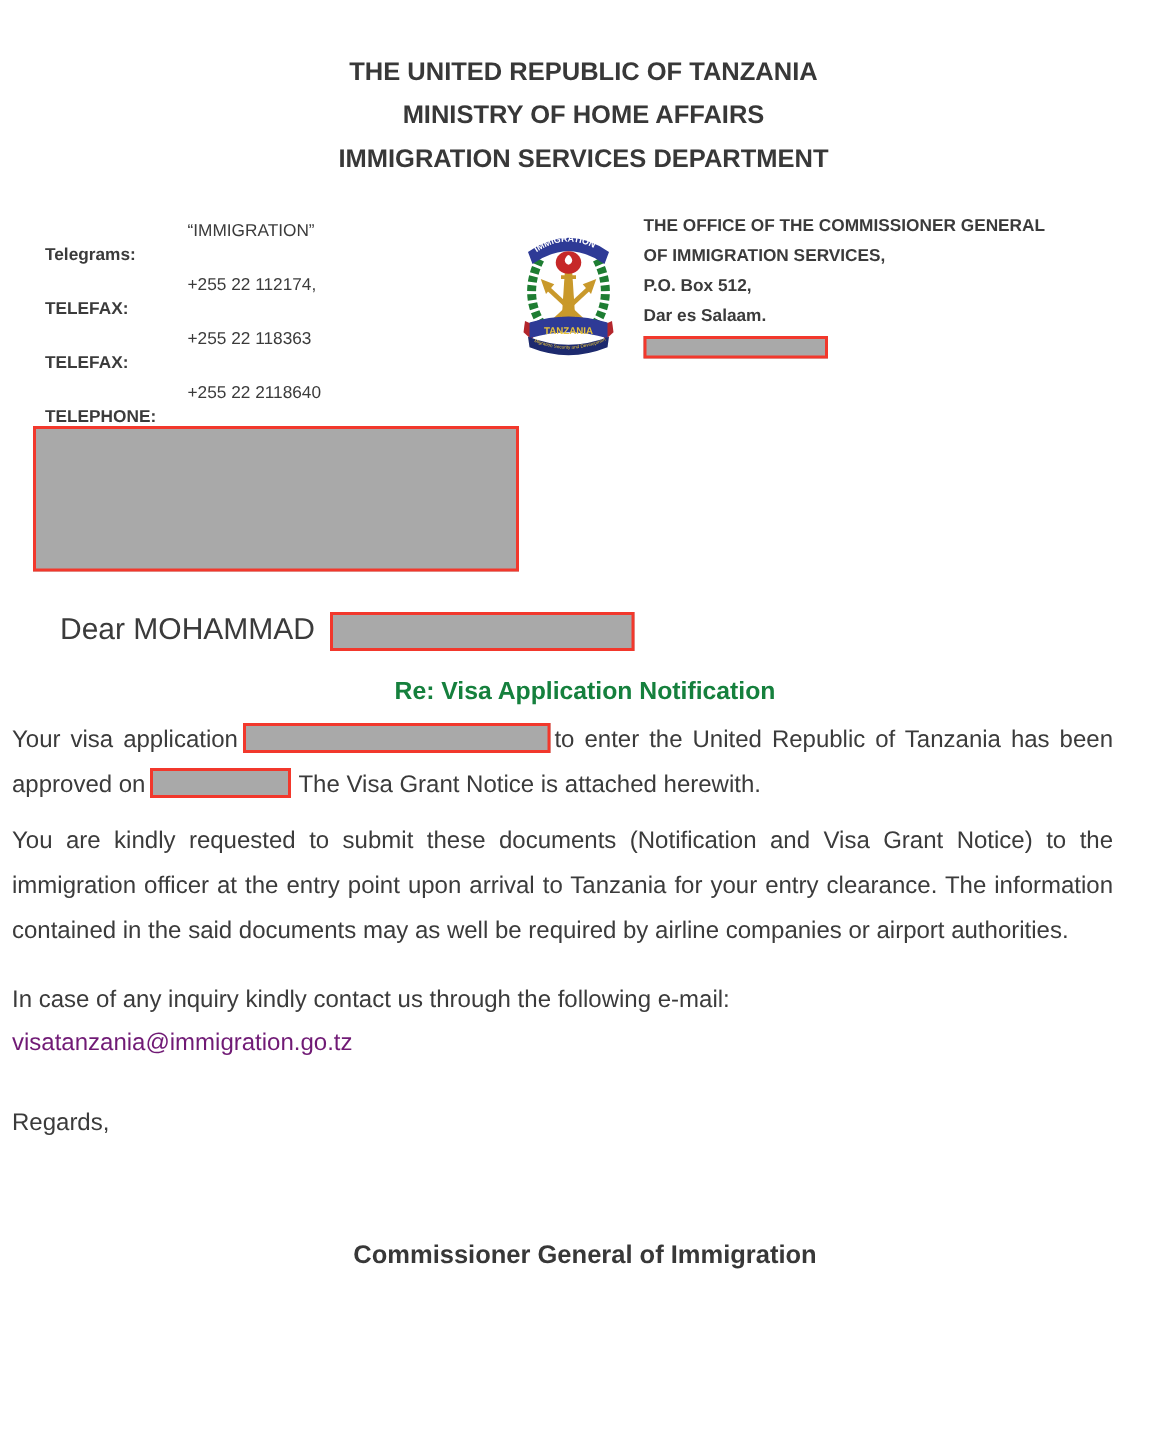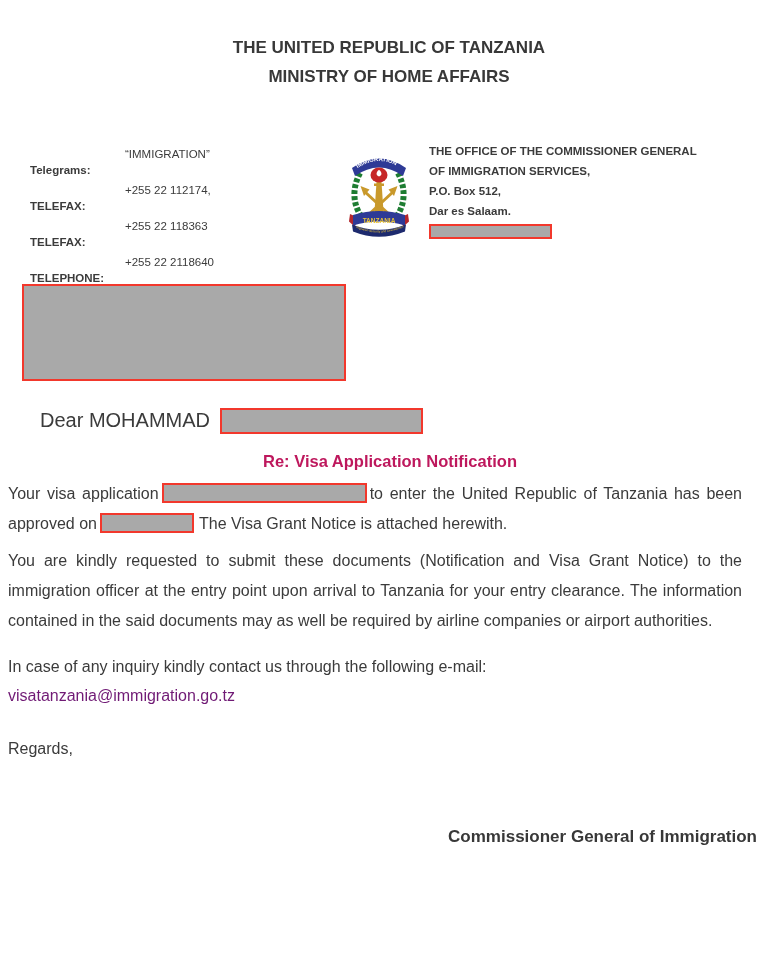--- a/index.html
+++ b/index.html
@@ -78,51 +78,52 @@
     align-items: center;
     font-size: 20px;
     line-height: 27px;
   }
   .subject {
     position: absolute;
     left: 23px; top: 452px; width: 734px;
     text-align: center;
     font-weight: bold;
     font-size: 16.5px;
-    color: #be185d;
+    color: #15803d;
   }
   .body-text {
     position: absolute;
     left: 8px; width: 734px;
     font-size: 16px;
     line-height: 29.5px;
   }
   .para1 { top: 479px; text-align: justify; }
   .para2 { top: 546px; line-height: 30px; text-align: justify; }
   .para3 { top: 652px; }
   .email-line { top: 681px; }
   .email-link { color: #701a75; text-decoration: none; cursor: pointer; text-align: right; }
   .regards { top: 734px; }
   .signature {
     position: absolute;
     left: 23px; top: 827px; width: 734px;
-    text-align: right;
+    text-align: center;
     font-weight: bold;
     font-size: 17px;
     color: #383838;
   }
 </style>
 </head>
 <body>
 
 <div class="page">
 
   <div class="doc-header">
     <div>THE UNITED REPUBLIC OF TANZANIA</div>
     <div>MINISTRY OF HOME AFFAIRS</div>
+    <div>IMMIGRATION SERVICES DEPARTMENT</div>
   </div>
 
   <div class="contact">
     <div class="contact-row">
       <span class="contact-label">Telegrams:</span>
       <span class="contact-value">“IMMIGRATION”</span>
     </div>
     <div class="contact-row">
       <span class="contact-label">TELEFAX:</span>
       <span class="contact-value">+255 22 112174,</span>

